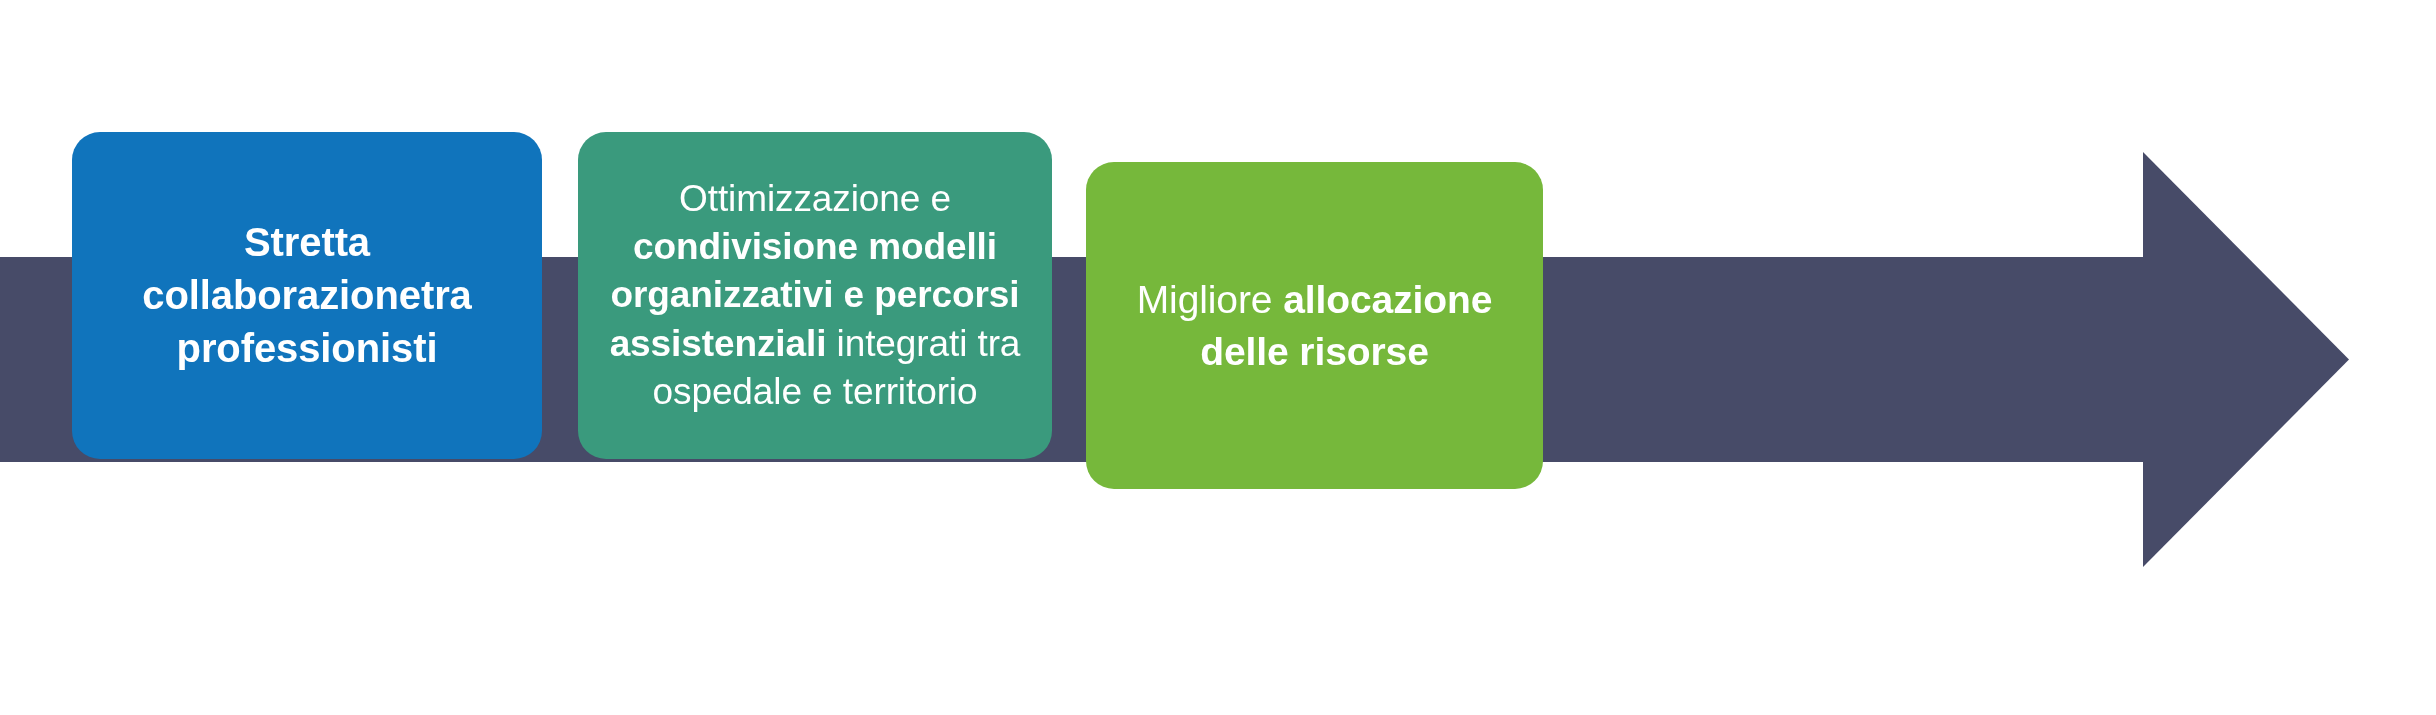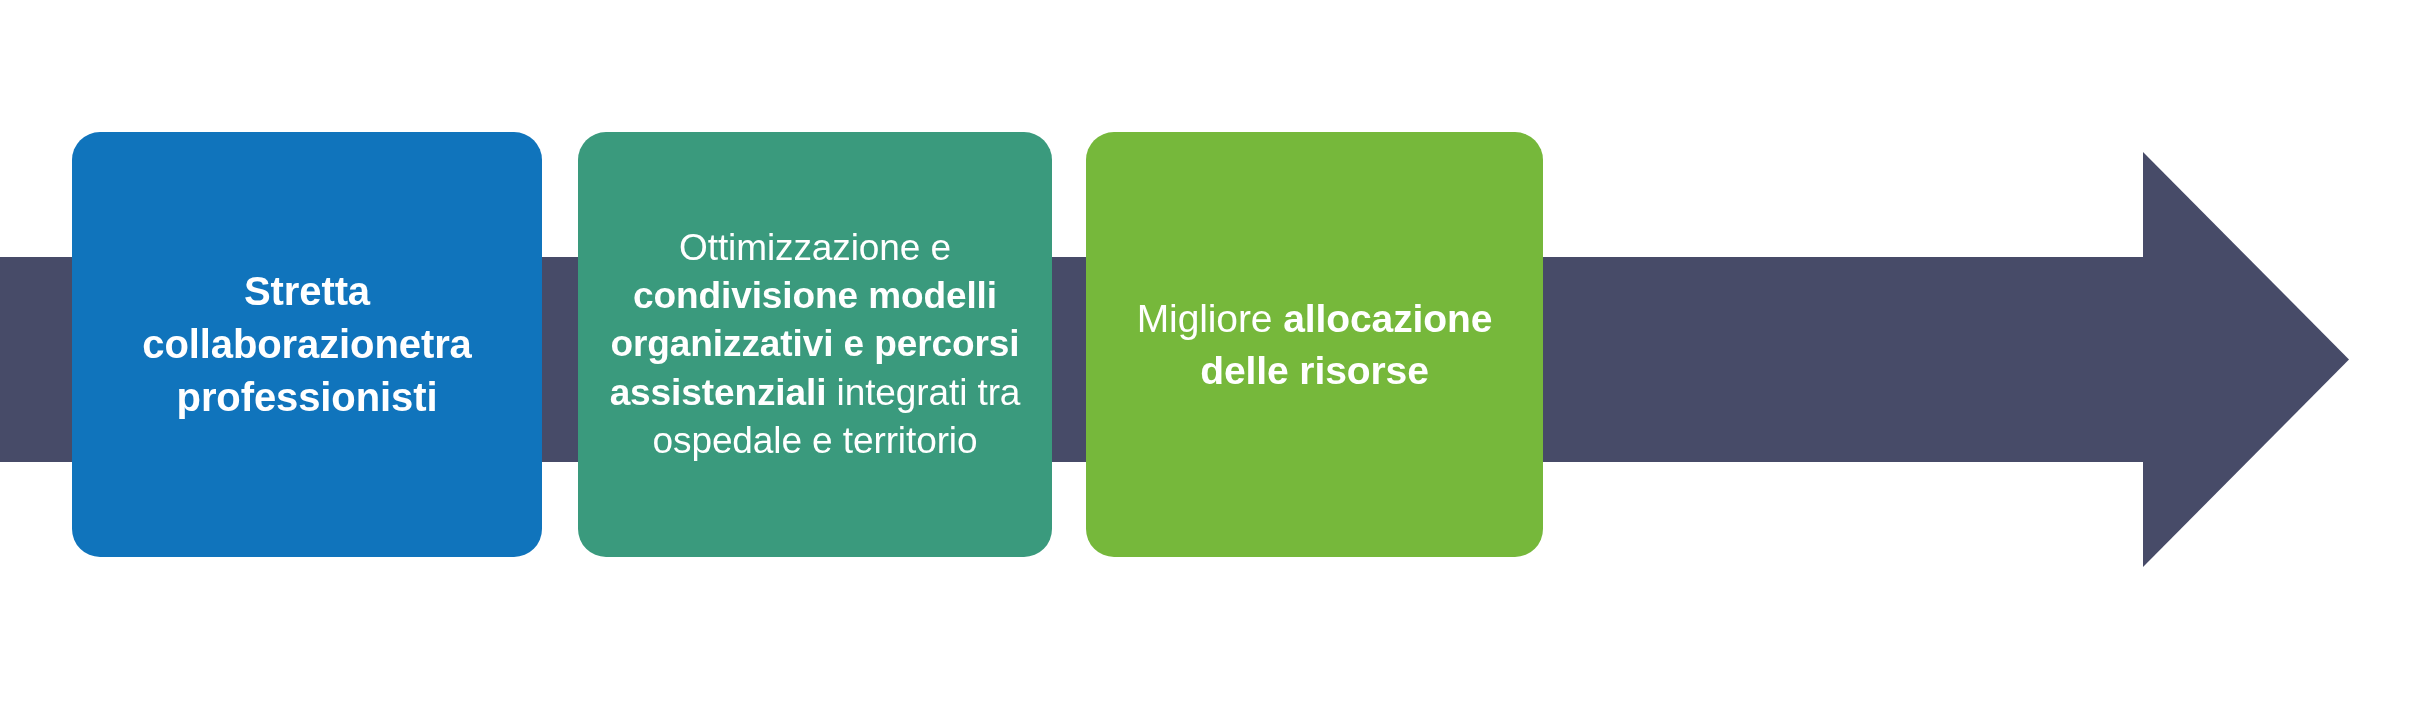--- a/index.html
+++ b/index.html
@@ -35,21 +35,21 @@
     top: 152px;
     width: 206px;
     height: 415px;
   }
   .arrow-head svg { display: block; }
 
   
   .stage {
     position: absolute;
     top: 132px;
-    height: 425px;
+    height: 327px;
     border-radius: 28px;
     display: flex;
     align-items: center;
     justify-content: center;
     box-sizing: border-box;
     color: #ffffff;
     text-align: center;
   }
   .stage .stage-text {
     width: 100%;
@@ -72,20 +72,21 @@
     left: 578px;
     width: 474px;
     background: #3A9A7D;
   }
   #stage-2 .stage-text { font-size: 37px; line-height: 1.30; }
 
   #stage-3 {
     left: 1086px;
     width: 457px;
     background: #76B83B;
+    margin-top: 30px;
   }
   #stage-3 .stage-text { font-size: 39px; line-height: 1.32; }
 
   #stage-4 {
     left: 1588px;
     width: 457px;
     background: #B5B008;
   }
   #stage-4 .stage-text { font-size: 39px; line-height: 1.32; }
 </style>

